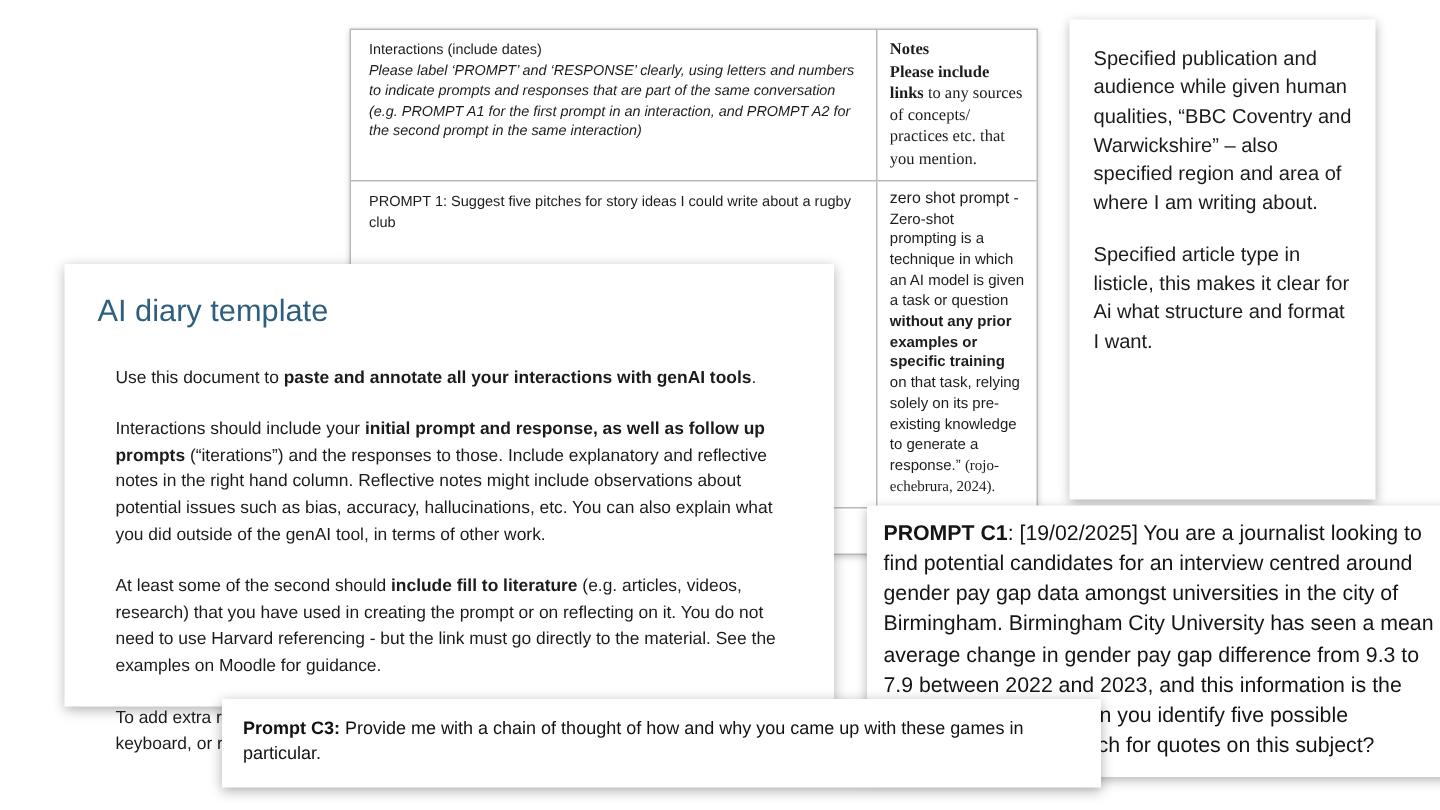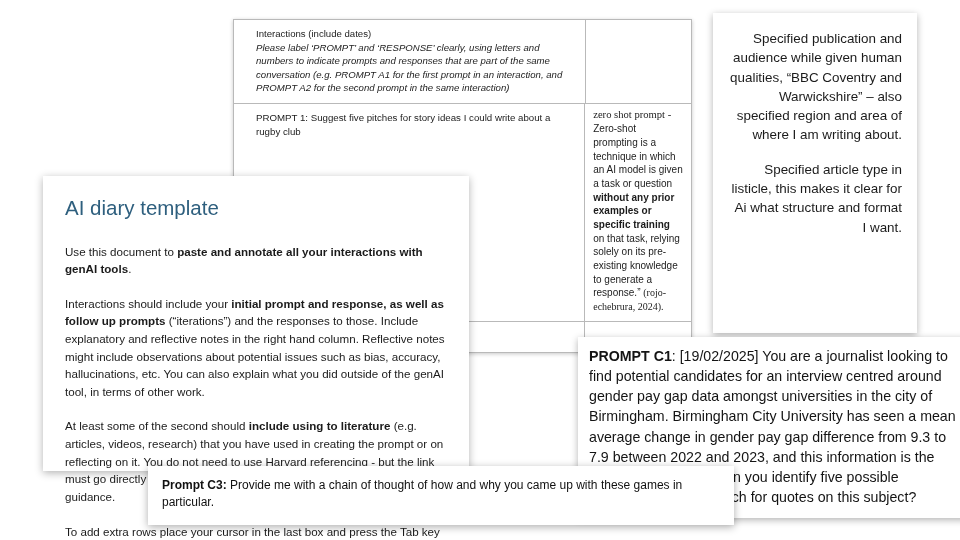--- a/index.html
+++ b/index.html
@@ -31,21 +31,21 @@
     display: flex;
     flex-direction: column;
     z-index: 1;
   }
   .table-row { display: flex; border-bottom: 1px solid #b9b9b9; }
   .table-row:last-child { border-bottom: none; }
   .cell-interactions {
     width: 352px;
     box-sizing: border-box;
     border-right: 1px solid #b9b9b9;
-    padding: 7px 9px 8px 22px;
+    padding: 7px 9px 8px 12px;
     font-size: 9.6px;
     line-height: 1.42;
     color: #1c1c1c;
   }
   .cell-notes {
     width: 106px;
     box-sizing: border-box;
     padding: 6px 8px 7px 8px;
     font-size: 10.2px;
     line-height: 1.33;
@@ -53,21 +53,21 @@
   }
   .hdr-plain { font-style: normal; }
   .hdr-italic { font-style: italic; }
   .notes-serif {
     font-family: "Liberation Serif", serif;
     font-size: 11px;
     line-height: 1.32;
   }
   .notes-serif b { font-weight: bold; }
   .zero-shot-lead {
-    font-family: Liberation Serif, serif;
+    font-family: Liberation Sans, sans-serif;
     font-size: 10.6px;
   }
   .zero-shot-body {
     font-family: "Liberation Sans", sans-serif;
     font-size: 10px;
     line-height: 1.37;
   }
   .zero-shot-tail {
     font-family: Liberation Serif, serif;
     font-size: 10px;
@@ -83,21 +83,20 @@
     top: 13px;
     width: 204px;
     height: 320px;
     background: #ffffff;
     box-shadow: 0 2px 7px rgba(0,0,0,0.30);
     padding: 16px 15px 10px 16px;
     z-index: 3;
     font-size: 13.4px;
     line-height: 1.44;
     color: #1b1b1b;
-    text-align: right;
   }
   #commentary-card p { margin: 0 0 15px 0; }
   #commentary-card p:last-child { margin-bottom: 0; }
 
   
   #prompt-c1-card {
     left: 578px;
     top: 337px;
     width: 400px;
     background: #ffffff;
@@ -109,36 +108,36 @@
     color: #141414;
     overflow: hidden;
     white-space: normal;
   }
   #prompt-c1-card .lead { font-weight: bold; text-align: center; }
 
   
   #diary-card {
     left: 43px;
     top: 176px;
-    width: 426px;
+    width: 513px;
     height: 295px;
     background: #ffffff;
     box-shadow: 0 2px 8px rgba(0,0,0,0.30);
     padding: 16px 22px 14px 22px;
     z-index: 5;
   }
   #diary-card .title {
     color: #2e5f7e;
     font-size: 20.5px;
     font-weight: normal;
     line-height: 1.2;
     margin: 4px 0 22px 0;
   }
   #diary-card p {
-    margin: 0 0 17px 0;
+    margin: 0 0 17px 12px;
     font-size: 11.6px;
     line-height: 1.52;
     color: #1b1b1b;
   }
   #diary-card p:last-child { margin-bottom: 0; }
   #diary-card b { font-weight: bold; }
 
   
   #prompt-c3-card {
     left: 148px;
@@ -157,20 +156,24 @@
 </head>
 <body>
 
 <div class="layer" id="doc-table">
 
   <div class="table-row">
     <div class="cell-interactions">
       <div class="hdr-plain">Interactions (include dates)</div>
       <div class="hdr-italic">Please label ‘PROMPT’ and ‘RESPONSE’ clearly, using letters and numbers to indicate prompts and responses that are part of the same conversation (e.g. PROMPT A1 for the first prompt in an interaction, and PROMPT A2 for the second prompt in the same interaction)</div>
     </div>
+    <div class="cell-notes notes-serif">
+      <b>Notes</b><br>
+      <b>Please include links</b><span> to any sources of concepts/ practices etc. that you mention.</span>
+    </div>
   </div>
 
   <div class="table-row row-prompt1">
     <div class="cell-interactions">
       <span>PROMPT 1: Suggest five pitches for story ideas I could write about a rugby club</span>
     </div>
     <div class="cell-notes">
       <span class="zero-shot-lead">zero shot prompt - </span><span class="zero-shot-body">Zero-shot prompting is a technique in which an AI model is given a task or question </span><b class="zero-shot-body">without any prior examples or specific training</b><span class="zero-shot-body"> on that task, relying solely on its pre-existing knowledge to generate a response.” </span><span class="zero-shot-tail">(rojo-echebrura, 2024).</span>
     </div>
   </div>
@@ -189,20 +192,20 @@
 
 <div class="layer" id="prompt-c1-card">
   <span class="lead">PROMPT C1</span><span>: [19/02/2025] You are a journalist looking to find potential candidates for an interview centred around gender pay gap data amongst universities in the city of Birmingham. Birmingham City University has seen a mean average change in gender pay gap difference from 9.3 to 7.9 between 2022 and 2023, and this information is the subject of the story. Can you identify five possible interviewees to approach for quotes on this subject?</span>
 </div>
 
 <div class="layer" id="diary-card">
   <div class="title">AI diary template</div>
   <div id="diary-paragraphs">
       <p><span>Use this document to </span><b>paste and annotate all your interactions with genAI tools</b><span>.</span></p>
       <p><span>Interactions should include your </span><b>initial prompt and response, as well as follow up prompts</b><span> (“iterations”) and the responses to those. Include explanatory and reflective notes in the right hand column. Reflective notes might include observations about potential issues such as bias, accuracy, hallucinations, etc. You can also explain what you did outside of the genAI tool, in terms of other work.</span></p>
-      <p><span>At least some of the second should </span><b>include using to literature</b><span> (e.g. articles, videos, research) that you have used in creating the prompt or on reflecting on it. You do not need to use Harvard referencing - but the link must go directly to the material. See the examples on Moodle for guidance.</span></p>
+      <p><span>At least some of the second should </span><b>include fill to literature</b><span> (e.g. articles, videos, research) that you have used in creating the prompt or on reflecting on it. You do not need to use Harvard referencing - but the link must go directly to the material. See the examples on Moodle for guidance.</span></p>
       <p><span>To add extra rows place your cursor in the last box and press the Tab key on your keyboard, or right-click in any row and select ‘add new row’.</span></p>
     </div>
 </div>
 
 <div class="layer" id="prompt-c3-card">
   <span class="lead">Prompt C3:</span><span> Provide me with a chain of thought of how and why you came up with these games in particular.</span>
 </div>
 
 </body></html>

